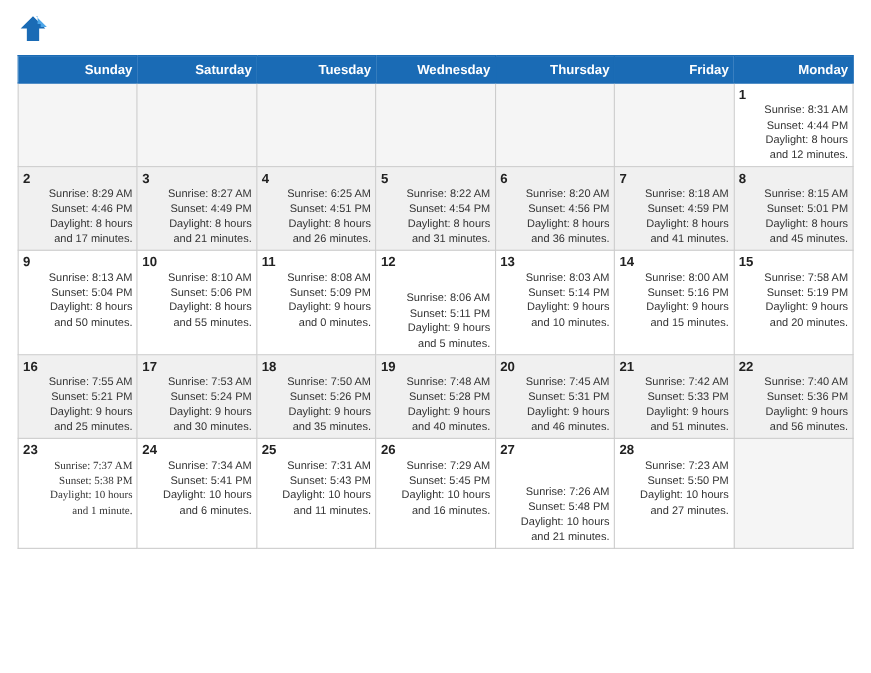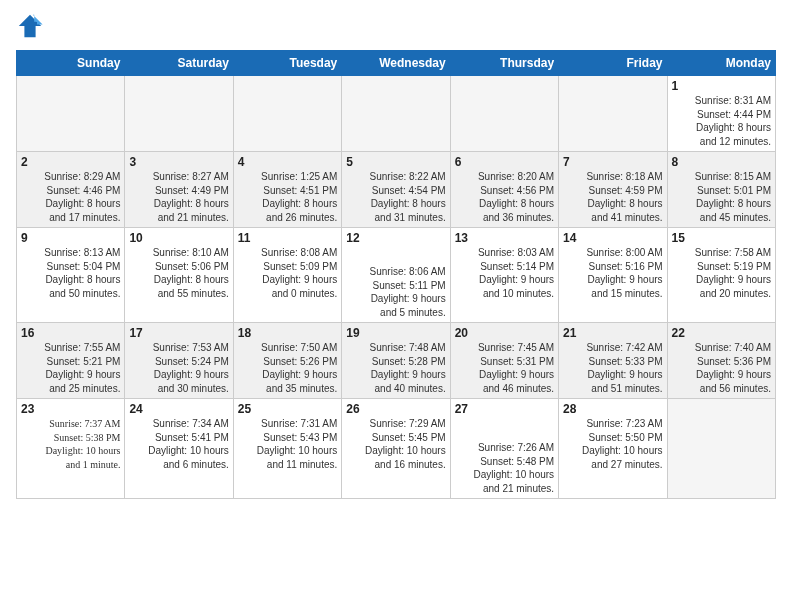--- a/index.html
+++ b/index.html
@@ -161,21 +161,21 @@
           </td>
           <td>
             <span class="day-number">3</span>
             <div class="day-info" style="white-space: pre-line;">Sunrise: 8:27 AM
 Sunset: 4:49 PM
 Daylight: 8 hours
 and 21 minutes.</div>
           </td>
           <td>
             <span class="day-number">4</span>
-            <div class="day-info" style="white-space: pre-line;">Sunrise: 1:25 AM
+            <div class="day-info" style="white-space: pre-line;">Sunrise: 6:25 AM
 Sunset: 4:51 PM
 Daylight: 8 hours
 and 26 minutes.</div>
           </td>
           <td>
             <span class="day-number">5</span>
             <div class="day-info" style="white-space: pre-line;">Sunrise: 8:22 AM
 Sunset: 4:54 PM
 Daylight: 8 hours
 and 31 minutes.</div>

